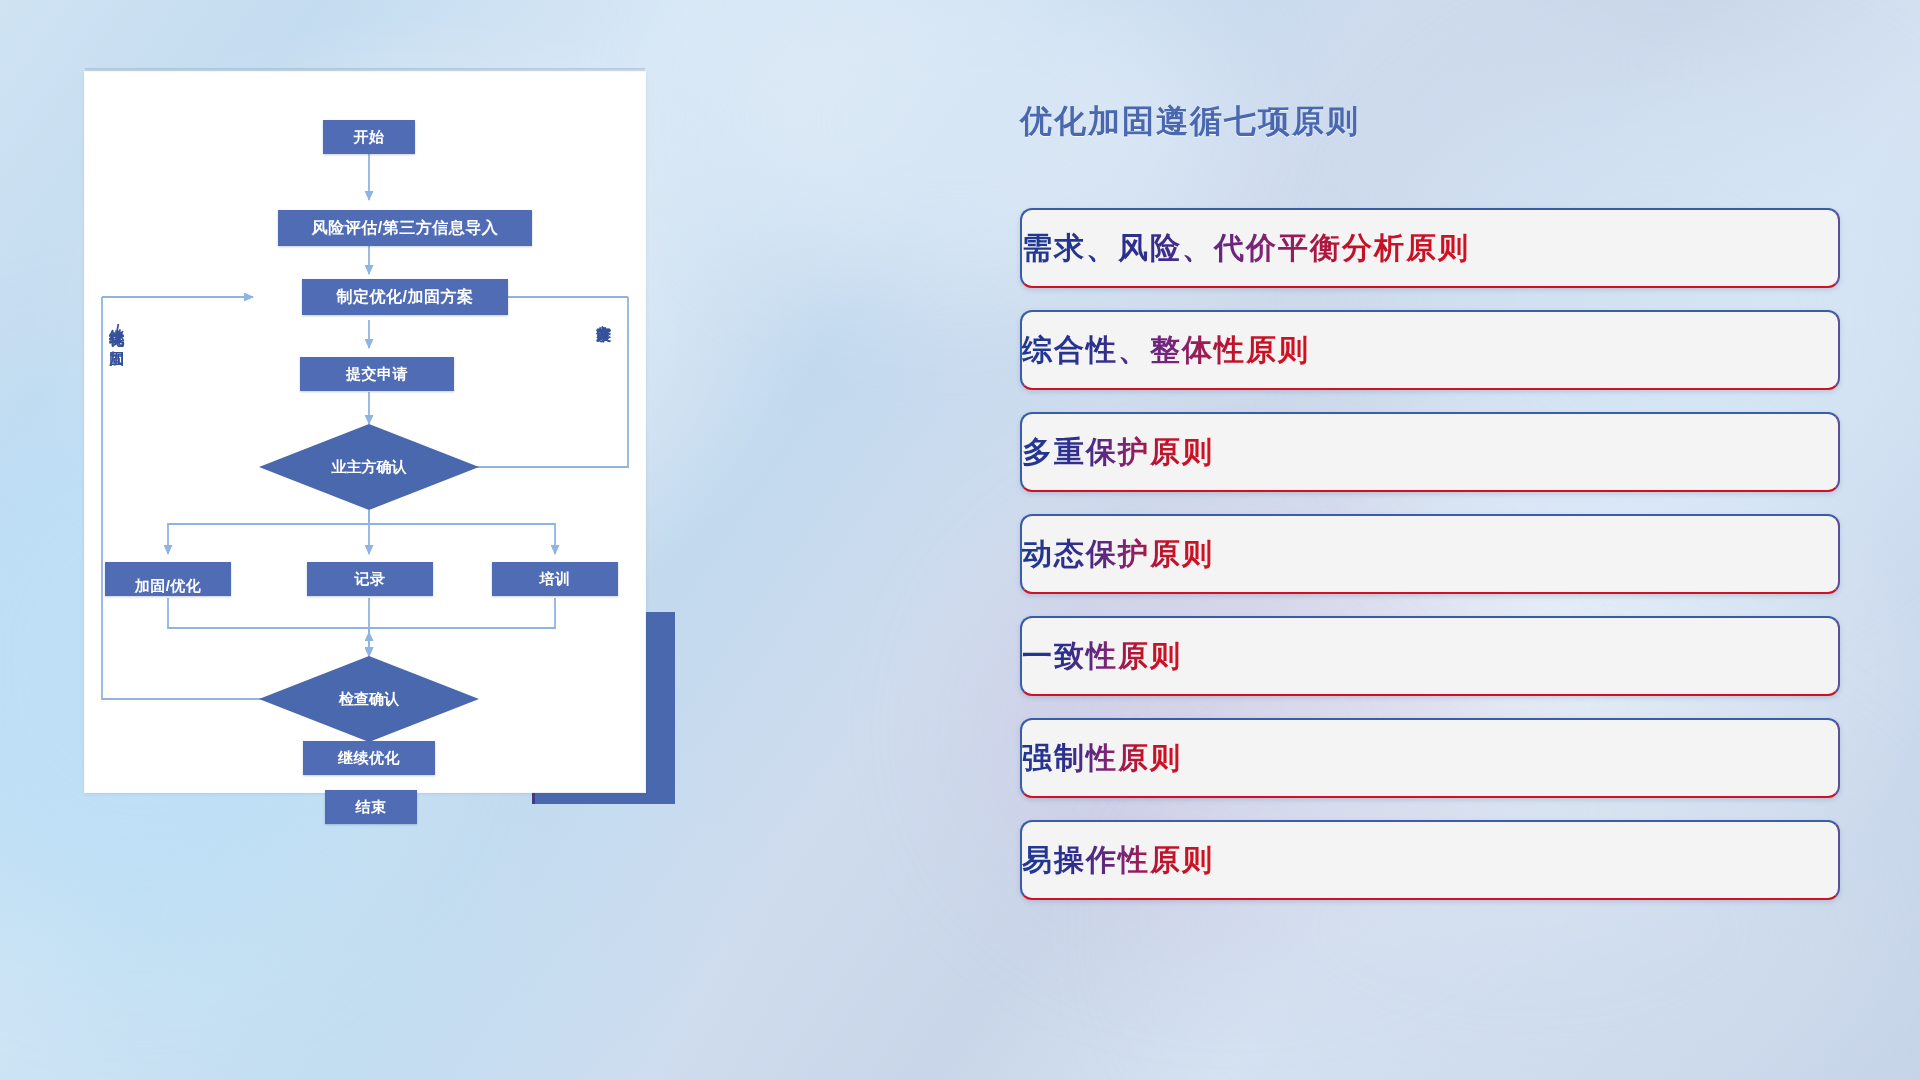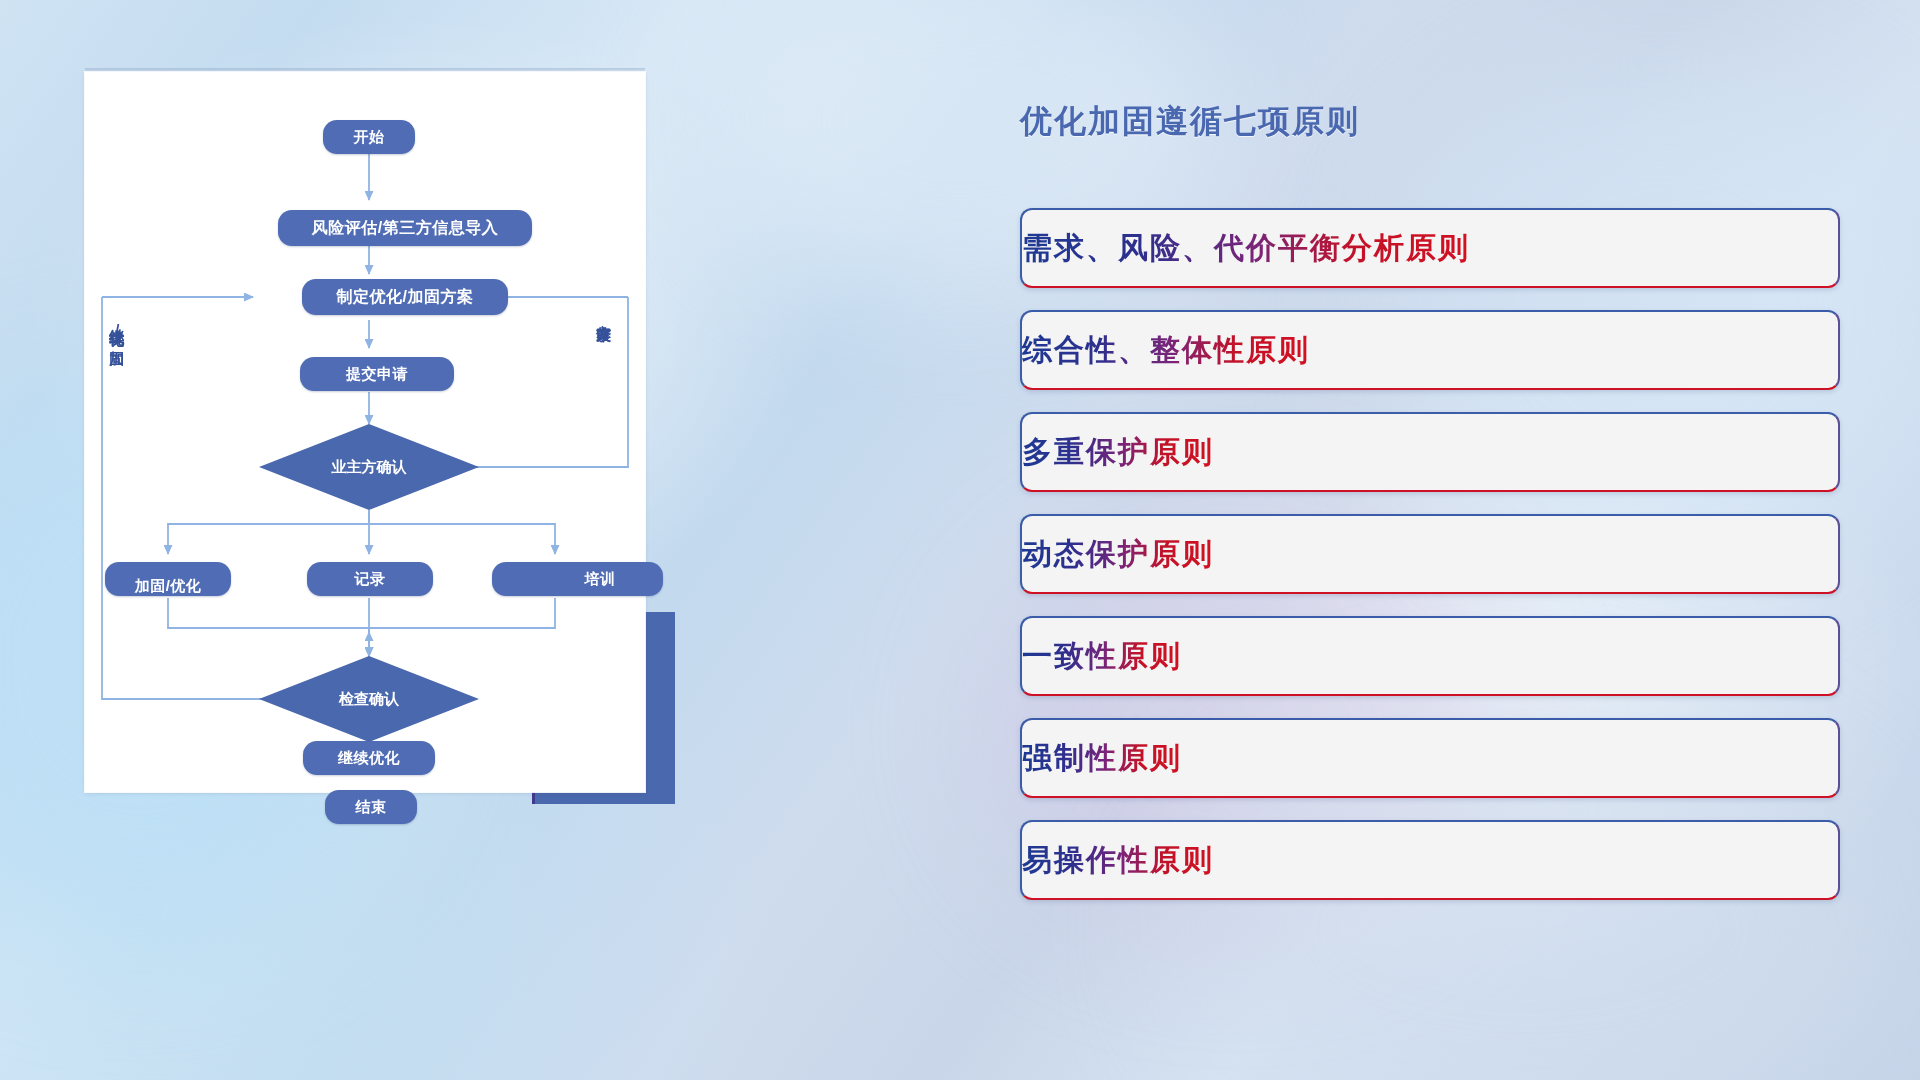--- a/index.html
+++ b/index.html
@@ -86,21 +86,21 @@
     position: absolute;
     display: flex;
     align-items: center;
     justify-content: center;
     color: #ffffff;
     font-weight: bold;
     text-align: center;
     letter-spacing: 0.5px;
     white-space: nowrap;
     background: #4f6cb4;
-    border-radius: 14px;
+    border-radius: 0;
     box-shadow: 0 1px 2px rgba(40,60,110,0.25);
   }
   .fnode.sm   { font-size: 15px; }
   .fnode.md   { font-size: 16px; margin-left: 36px; }
 
   .fdiamond {
     position: absolute;
     display: flex;
     align-items: center;
     justify-content: center;
@@ -274,21 +274,21 @@
       </div>
 
       <div class="fnode sm" style="left:20px; top:490px; width:126px; height:34px;align-items:flex-end;">
         <span>加固/优化</span>
       </div>
 
       <div class="fnode sm" style="left:222px; top:490px; width:126px; height:34px;">
         <span>记录</span>
       </div>
 
-      <div class="fnode sm" style="left:407px; top:490px; width:126px; height:34px;padding-left:45px;">
+      <div class="fnode sm" style="left:407px; top:490px; width:126px; height:34px;">
         <span>培训</span>
       </div>
 
       <div class="fdiamond" style="left:174px; top:584px; width:220px; height:86px;">
         <span>检查确认</span>
       </div>
 
       <div class="fnode sm" style="left:218px; top:669px; width:132px; height:34px;">
         <span>继续优化</span>
       </div>

